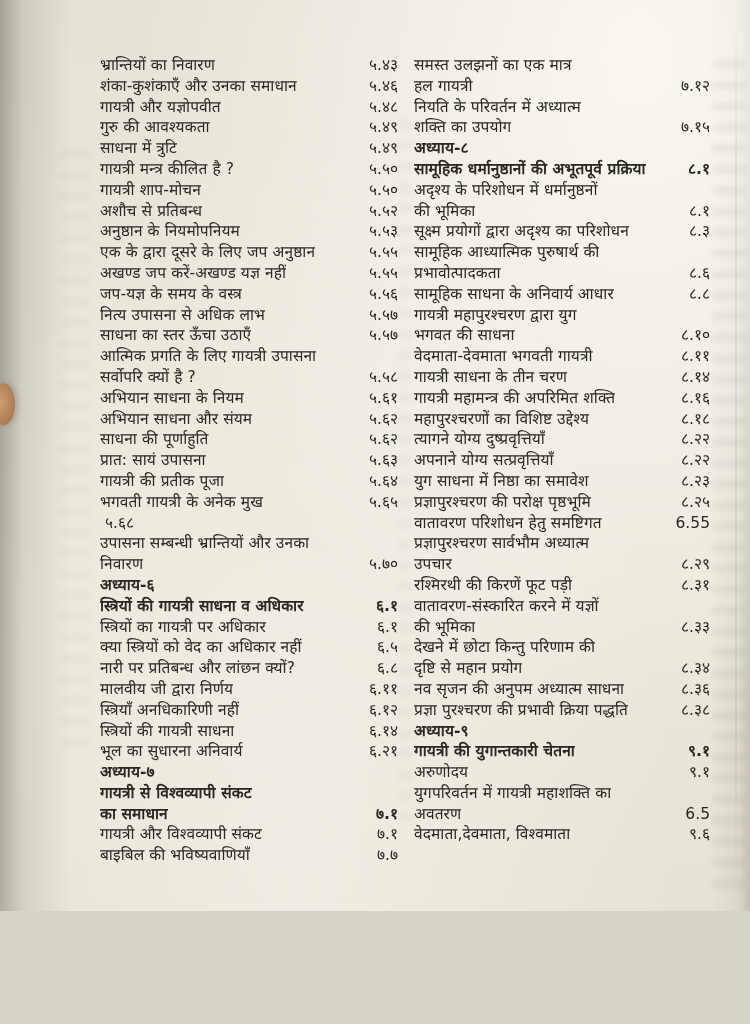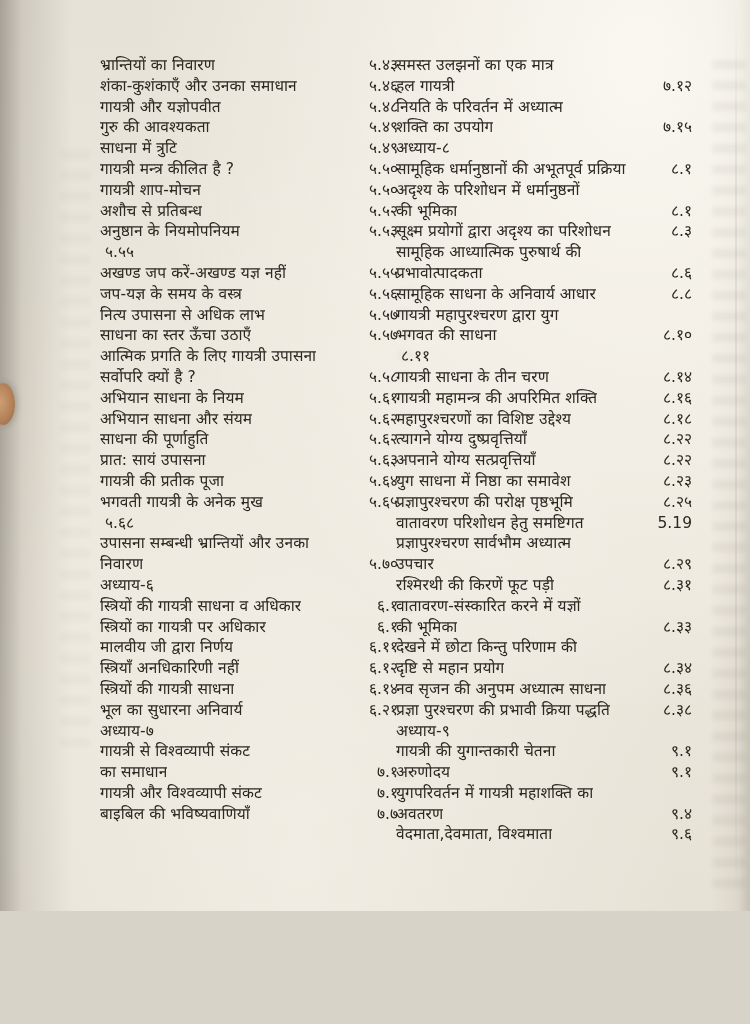--- a/index.html
+++ b/index.html
@@ -30,29 +30,29 @@
     pointer-events:none;
   }
   .ghost.g1{left:712px;top:60px;width:34px;height:830px;}
   .ghost.g2{left:398px;top:120px;width:14px;height:700px;opacity:0.035;}
   .ghost.g3{left:60px;top:150px;width:30px;height:600px;opacity:0.03;}
   .col{
     position:absolute;top:55px;
     display:flex;flex-direction:column;
   }
   .col.left{left:100px;width:298px;}
-  .col.right{left:396px;width:296px;}
+  .col.right{left:414px;width:296px;}
   .row{
     display:flex;justify-content:space-between;align-items:baseline;
     height:20.8px;line-height:20.8px;
     font-size:15.5px;white-space:nowrap;
   }
   .row .t{overflow:hidden;letter-spacing:0.1px;}
   .row .n{margin-left:5px;flex:0 0 auto;}
-  .row.bold{font-weight:normal;align-items:flex-end;}
+  .row.bold{font-weight:bold;align-items:flex-end;}
   .finger{
     position:absolute;left:-9px;top:383px;width:24px;height:42px;
     border-radius:50%;
     background:radial-gradient(ellipse at 35% 45%, #cf9f74 0%, #b5835a 55%, #8f6744 100%);
     box-shadow:2px 0 6px rgba(70,55,40,0.25);
   }
   .handwritten{
     position:absolute;left:514px;top:966px;
     font-size:33px;color:#46443f;
     transform:rotate(-7deg) skewX(-10deg);
@@ -104,20 +104,21 @@
       </div>
       <div class="row">
         <span class="t">अशौच से प्रतिबन्ध</span>
         <span class="n">५.५२</span>
       </div>
       <div class="row">
         <span class="t">अनुष्ठान के नियमोपनियम</span>
         <span class="n">५.५३</span>
       </div>
       <div class="row">
+        <span class="t">एक के द्वारा दूसरे के लिए जप अनुष्ठान</span>
         <span class="n">५.५५</span>
       </div>
       <div class="row">
         <span class="t">अखण्ड जप करें-अखण्ड यज्ञ नहीं</span>
         <span class="n">५.५५</span>
       </div>
       <div class="row">
         <span class="t">जप-यज्ञ के समय के वस्त्र</span>
         <span class="n">५.५६</span>
       </div>
@@ -178,20 +179,28 @@
       </div>
       <div class="row bold">
         <span class="t">स्त्रियों की गायत्री साधना व अधिकार</span>
         <span class="n">६.१</span>
       </div>
       <div class="row">
         <span class="t">स्त्रियों का गायत्री पर अधिकार</span>
         <span class="n">६.१</span>
       </div>
       <div class="row">
+        <span class="t">क्या स्त्रियों को वेद का अधिकार नहीं</span>
+        <span class="n">६.५</span>
+      </div>
+      <div class="row">
+        <span class="t">नारी पर प्रतिबन्ध और लांछन क्यों?</span>
+        <span class="n">६.८</span>
+      </div>
+      <div class="row">
         <span class="t">मालवीय जी द्वारा निर्णय</span>
         <span class="n">६.११</span>
       </div>
       <div class="row">
         <span class="t">स्त्रियाँ अनधिकारिणी नहीं</span>
         <span class="n">६.१२</span>
       </div>
       <div class="row">
         <span class="t">स्त्रियों की गायत्री साधना</span>
         <span class="n">६.१४</span>
@@ -272,20 +281,21 @@
       </div>
       <div class="row">
         <span class="t">गायत्री महापुरश्चरण द्वारा युग</span>
         <span class="n"></span>
       </div>
       <div class="row">
         <span class="t">भगवत की साधना</span>
         <span class="n">८.१०</span>
       </div>
       <div class="row">
+        <span class="t">वेदमाता-देवमाता भगवती गायत्री</span>
         <span class="n">८.११</span>
       </div>
       <div class="row">
         <span class="t">गायत्री साधना के तीन चरण</span>
         <span class="n">८.१४</span>
       </div>
       <div class="row">
         <span class="t">गायत्री महामन्त्र की अपरिमित शक्ति</span>
         <span class="n">८.१६</span>
       </div>
@@ -304,21 +314,21 @@
       <div class="row">
         <span class="t">युग साधना में निष्ठा का समावेश</span>
         <span class="n">८.२३</span>
       </div>
       <div class="row">
         <span class="t">प्रज्ञापुरश्चरण की परोक्ष पृष्ठभूमि</span>
         <span class="n">८.२५</span>
       </div>
       <div class="row">
         <span class="t">वातावरण परिशोधन हेतु समष्टिगत</span>
-        <span class="n">5.19</span>
+        <span class="n">6.55</span>
       </div>
       <div class="row">
         <span class="t">प्रज्ञापुरश्चरण सार्वभौम अध्यात्म</span>
         <span class="n"></span>
       </div>
       <div class="row">
         <span class="t">उपचार</span>
         <span class="n">८.२९</span>
       </div>
       <div class="row">
@@ -360,21 +370,21 @@
       <div class="row">
         <span class="t">अरुणोदय</span>
         <span class="n">९.१</span>
       </div>
       <div class="row">
         <span class="t">युगपरिवर्तन में गायत्री महाशक्ति का</span>
         <span class="n"></span>
       </div>
       <div class="row">
         <span class="t">अवतरण</span>
-        <span class="n">९.४</span>
+        <span class="n">6.5</span>
       </div>
       <div class="row">
         <span class="t">वेदमाता,देवमाता, विश्वमाता</span>
         <span class="n">९.६</span>
       </div>
     </div>
 
   <div class="finger"></div>
 
   <div class="handwritten">14</div>

